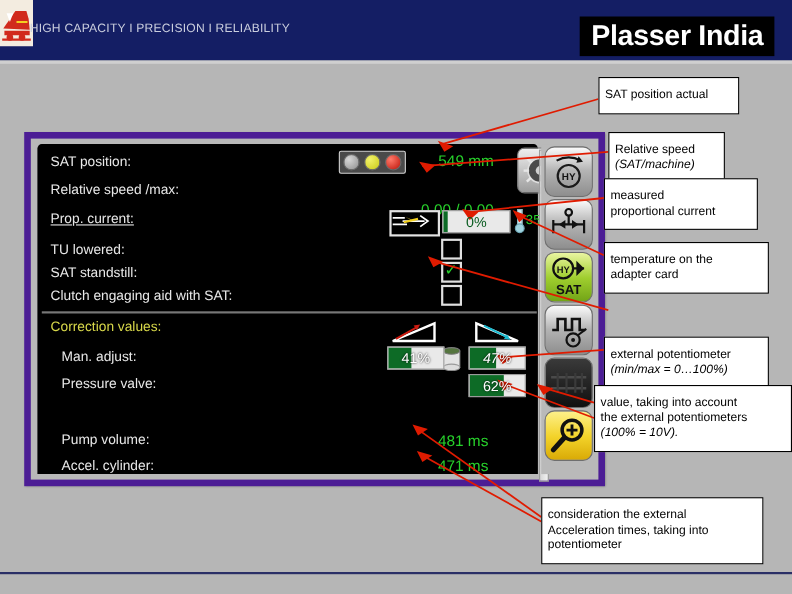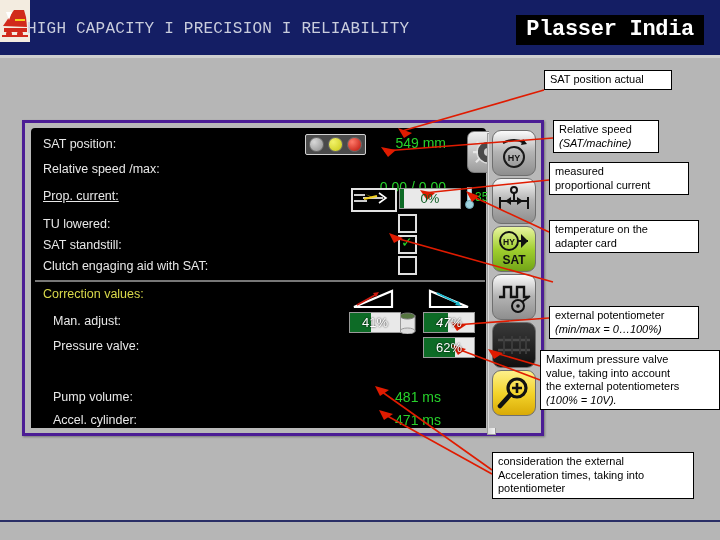--- a/index.html
+++ b/index.html
@@ -15,46 +15,46 @@
     position:absolute;left:0;top:0;width:720px;height:55px;
     background:#141e64;
   }
   #header .logo{
     position:absolute;left:0;top:0;width:30px;height:42px;
     background:#f3ece0;
     overflow:hidden;
   }
   #header .tagline{
     position:absolute;left:27px;top:20px;
-    color:#c9cddd;font-size:16px;letter-spacing:.2px;
+    color:#c9cddd;font-size:11px;letter-spacing:.2px;
     white-space:nowrap;
-    font-family:Liberation Mono, monospace;
+    font-family:Liberation Sans, sans-serif;
   }
   #header .brand{
     position:absolute;right:16px;top:15px;
     background:#000;color:#fff;
-    font-size:22px;font-weight:bold;
+    font-size:26px;font-weight:bold;
     padding:2px 10px 3px 10px;
     letter-spacing:-.3px;
-    font-family:Liberation Mono, monospace;
+    font-family:Liberation Sans, sans-serif;
   }
   #header-sep{
     position:absolute;left:0;top:55px;width:720px;height:3px;
     background:#cfcfcf;
   }
   #footer-line{
     position:absolute;left:0;top:520px;width:720px;height:2px;
     background:#2a2f66;
   }
 
   
   #device{
     position:absolute;left:22px;top:120px;width:516px;height:310px;
     background:#b9b9b9;
-    border:3px solid #4c1d95;
+    border:6px solid #4c1d95;
     box-shadow:1px 1px 2px rgba(0,0,0,.35);
   }
   #screen{
     position:absolute;left:6px;top:5px;width:455px;height:300px;
     background:#000;
     border-radius:4px 4px 0 0;
   }
   .hr{
     position:absolute;left:4px;width:450px;height:2px;background:#777;
   }
@@ -150,21 +150,21 @@
   #scroll{
     position:absolute;left:456px;top:5px;width:7px;height:300px;
     background:linear-gradient(to right,#d6d6d6,#f2f2f2);
     border:1px solid #9c9c9c;
   }
 
   
   .callout{
     position:absolute;background:#fff;border:1px solid #000;
     color:#000;font-size:11px;line-height:13.5px;
-    padding:2px 5px;
+    padding:9px 5px;
     font-family:"Liberation Sans", sans-serif;
   }
   .callout i{font-style:italic;display:block;}
   .callout span.l{display:block;}
 
   
   #leaders{position:absolute;left:0;top:0;width:720px;height:540px;pointer-events:none;}
 </style>
 </head>
 <body>
@@ -412,21 +412,20 @@
 <div class="callout" style="left:564px;top:272px;width:100px;margin-top:40px;">
   <span class="l">digital inputs</span>
 </div>
 
 <div class="callout" style="left:549px;top:306px;width:138px;">
   <span class="l">external potentiometer</span>
   <i>(min/max = 0…100%)</i>
 </div>
 
 <div class="callout" style="left:540px;top:350px;width:168px;">
-  <span class="l">Maximum pressure valve</span>
   <span class="l">value, taking into account</span>
   <span class="l">the external potentiometers</span>
   <i>(100% = 10V).</i>
 </div>
 
 <div class="callout" style="left:492px;top:452px;width:190px;">
   <span class="l">consideration the external</span>
   <span class="l">Acceleration times, taking into</span>
   <span class="l">potentiometer</span>
 </div>

